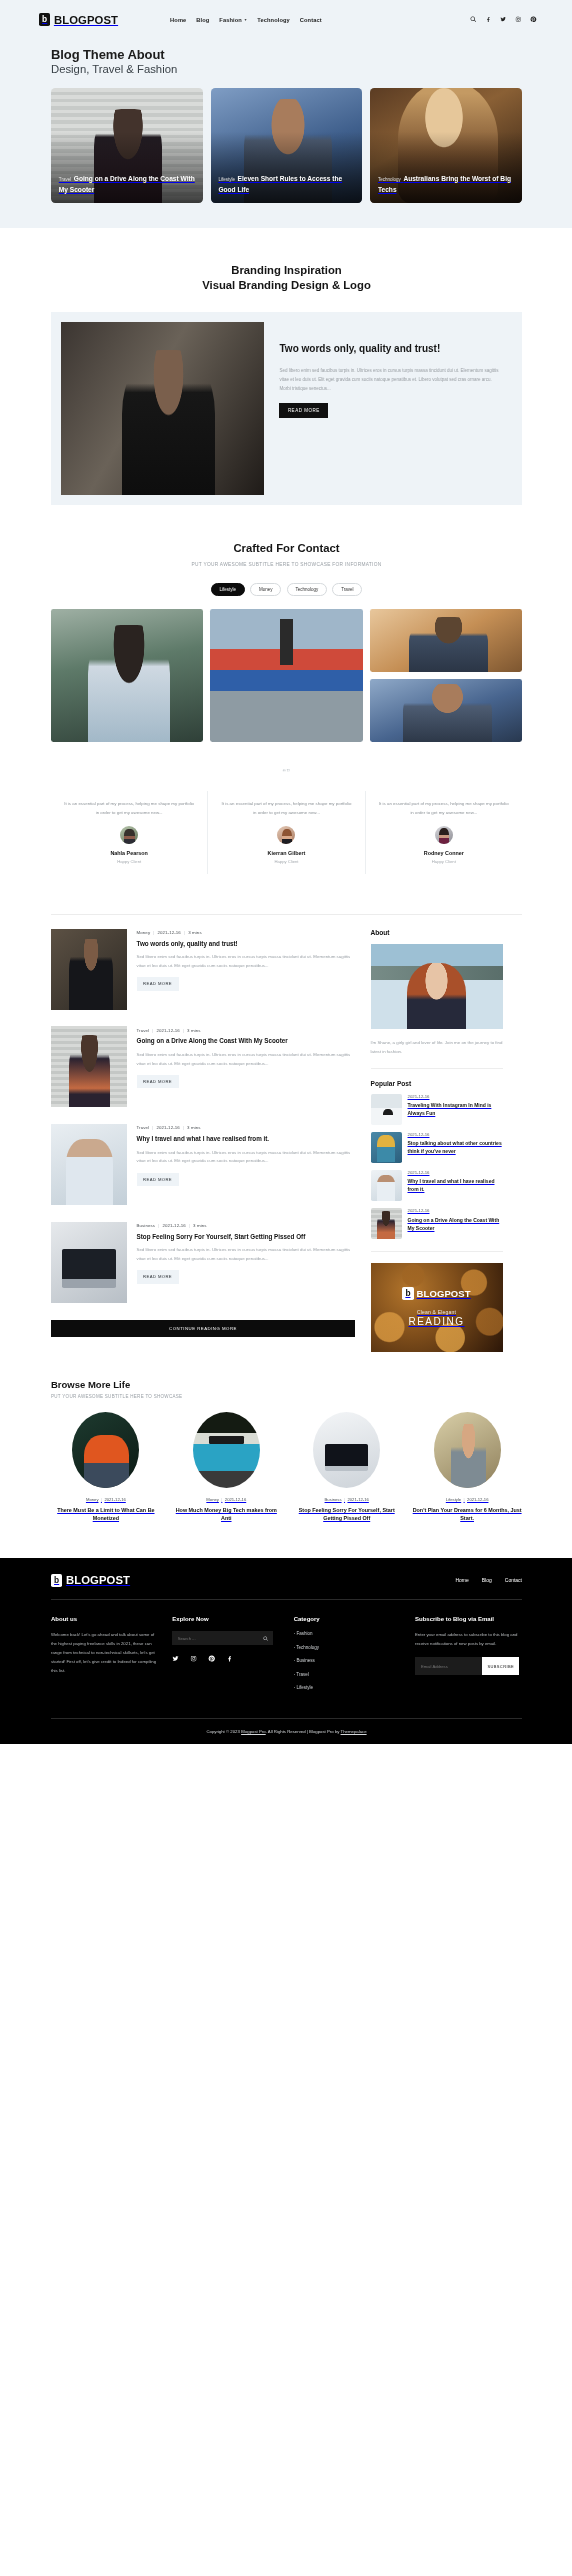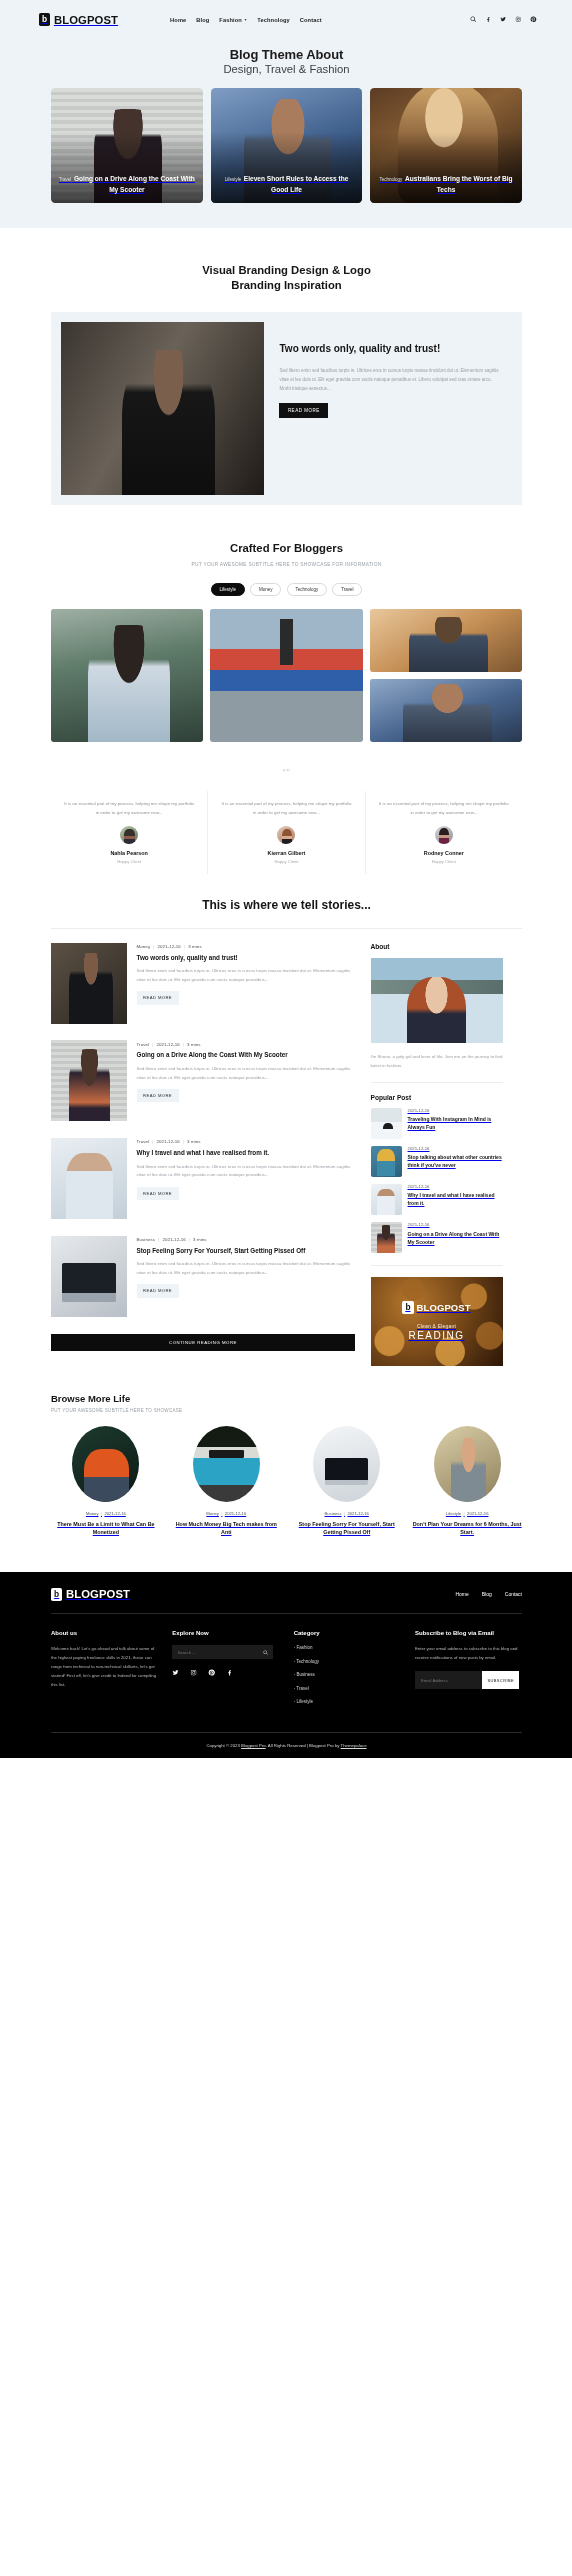--- a/index.html
+++ b/index.html
@@ -35,21 +35,21 @@
   .main-nav { display: flex; gap: 10px; margin-left: 52px; align-items: center; }
   .main-nav a {
     font-size: 5.7px; color: #222; text-decoration: none; font-weight: 600;
     letter-spacing: 0.1px; display: flex; align-items: center; gap: 1.8px;
   }
   .caret { font-size: 3.6px; opacity: .8; }
   .header-social { display: flex; gap: 8.4px; margin-left: auto; margin-right: 18px; align-items: center; }
   .header-social svg { width: 6.6px; height: 6.6px; fill: #222; display: block; }
 
   
-  .hero { background: #eef3f7; padding: 10.7px 0 25px; text-align: center; }
+  .hero { background: #eef3f7; padding: 10.7px 0 25px; }
   .hero h1 { font-size: 13px; font-weight: 800; color: #1c1c1c; letter-spacing: -0.1px; }
   .hero h2 { font-size: 11.3px; font-weight: 400; color: #3a4248; margin-top: 0.6px; }
   .hero-cards { display: flex; gap: 7.8px; margin-top: 13px; }
   .hcard {
     flex: 1; height: 115px; border-radius: 4.2px; overflow: hidden;
     position: relative; display: flex; align-items: flex-end;
   }
   .hcard .img { position: absolute; inset: 0; }
   .hcard .shade {
     position: absolute; inset: 0;
@@ -374,35 +374,35 @@
           <span class="cat cond">Technology</span>
           <span class="ttl cond">Australians Bring the Worst of Big Techs</span>
         </span>
       </a>
     </div>
   </div>
 </section>
 
 <section class="branding">
   <div class="sec-title cond">
+    <div>Branding Inspiration</div>
     <div>Visual Branding Design &amp; Logo</div>
-    <div>Branding Inspiration</div>
   </div>
   <div class="feature">
     <div class="feature-img ph-cafe"></div>
     <div class="feature-body">
       <h3 class="cond">Two words only, quality and trust!</h3>
       <p>Sed libero enim sed faucibus turpis in. Ultrices eros in cursus turpis massa tincidunt dui ut. Elementum sagittis vitae et leo duis ut. Elit eget gravida cum sociis natoque penatibus et. Libero volutpat sed cras ornare arcu. Morbi tristique senectus...</p>
       <button class="btn-dark cond">READ MORE</button>
     </div>
   </div>
 </section>
 
 <section class="crafted">
-  <h2 class="sec-title cond">Crafted For Bloggers</h2>
+  <h2 class="sec-title cond">Crafted For Contact</h2>
   <div class="sec-sub">PUT YOUR AWESOME SUBTITLE HERE TO SHOWCASE FOR INFORMATION</div>
   <div class="filters">
     <button class="chip active cond">Lifestyle</button>
     <button class="chip cond">Money</button>
     <button class="chip cond">Technology</button>
     <button class="chip cond">Travel</button>
   </div>
   <div class="gallery">
     <a href="#" class="gcell g1 ph-green"></a>
     <a href="#" class="gcell ph-orange"></a>
@@ -429,21 +429,20 @@
     <div class="tcard">
       <div class="q">It is an essential part of my process, helping me shape my portfolio in order to get my awesome new...</div>
       <div class="av av-c"></div>
       <div class="nm cond">Rodney Conner</div>
       <div class="role">Happy Client</div>
     </div>
   </div>
 </section>
 
 <section class="stories">
-  <h2 class="cond">This is where we tell stories...</h2>
   <div class="divider"></div>
 
   <div class="content-row">
     <div class="posts">
 
       <article class="post">
         <a href="#" class="post-thumb ph-p1"></a>
         <div class="post-body">
           <div class="post-meta">
             <span>Money</span><span class="sep">|</span><span>2021-12-16</span><span class="sep">|</span><span>3 mins</span>

